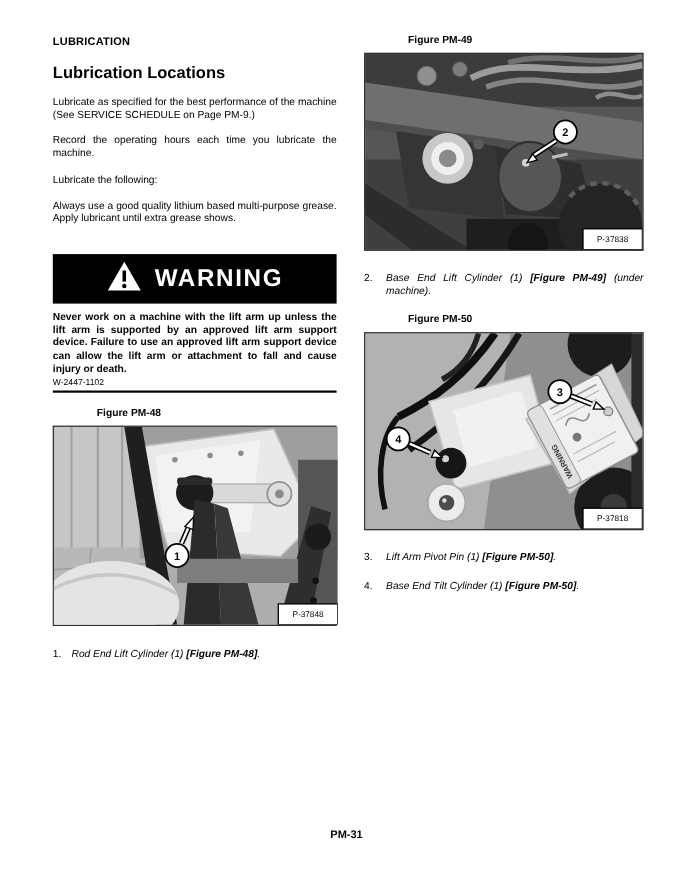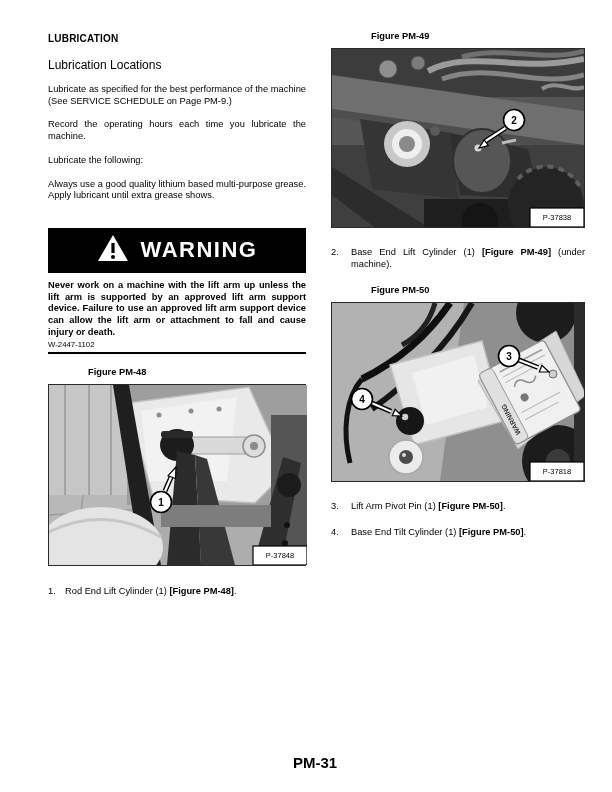--- a/index.html
+++ b/index.html
@@ -6,21 +6,21 @@
   .page {
     position:relative; width:612px; height:792px; margin:0 auto;
     background:#ffffff; color:#000;
     font-family:"Liberation Sans", "DejaVu Sans", sans-serif;
     overflow:hidden;
   }
   .col-left  { position:absolute; left:48px;  top:0; width:258px; }
   .col-right { position:absolute; left:331px; top:0; width:254px; }
 
   .h1 { margin:33px 0 0 0; font-size:10px; font-weight:bold; letter-spacing:.2px; }
-  .h2 { margin:14px 0 0 0; font-size:12px; font-weight:normal; }
+  .h2 { margin:14px 0 0 0; font-size:15px; font-weight:bold; }
   .para { margin:12px 0 0 0; font-size:9.3px; line-height:11.7px; text-align:justify; }
   .para.last { text-align:left; }
 
   .warn-banner {
     margin-top:26px; height:45px; background:#000;
     display:flex; align-items:center; justify-content:center; gap:12px;
   }
   .warn-word { color:#fff; font-size:22px; font-weight:bold; letter-spacing:1.5px; }
   .warn-body { margin:7px 0 0 0; font-size:9.3px; line-height:11.7px; font-weight:bold; text-align:justify; }
   .warn-code { margin:2px 0 0 0; font-size:7.8px; }
@@ -29,29 +29,29 @@
   .fig-label { font-size:9.3px; font-weight:bold;padding-left:40px; }
   .fig-label.f48 { margin:13px 0 0 0; }
   .fig-label.f49 { margin:31px 0 0 0; }
   .fig-label.f50 { margin:15px 0 4px 0; }
 
   .photo { margin-top:7px; border:1px solid #2a2a2a; font-size:0; line-height:0; background:#888; }
 
   .item { display:flex; margin-top:0; font-size:9.3px; line-height:11.7px; }
   .item .num { width:17px; flex:none; }
   .col-right .item .num { width:20px; }
-  .item .txt { flex:1; text-align:justify; }
+  .item .txt { flex:1; text-align:justify;font-style:italic; }
   .item .ref { font-weight:bold; }
   .mt20 { margin-top:20px; }
   .mt19 { margin-top:19px; }
   .mt14 { margin-top:14px; }
 
   .footer-page {
     position:absolute; top:754px; left:315px; transform:translateX(-50%);
-    font-size:15px; font-weight:bold;
+    font-size:10px; font-weight:bold;
   }
   .footer-right {
     position:absolute; top:743px; right:27px; text-align:right;
     font-size:9.3px; font-weight:bold; line-height:10.5px;
   }
 
   svg text { font-family:"Liberation Sans", "DejaVu Sans", sans-serif; }
   .callout-num { font-size:10px; font-weight:bold; }
   .photo-id { font-size:7.5px; }
 </style>

